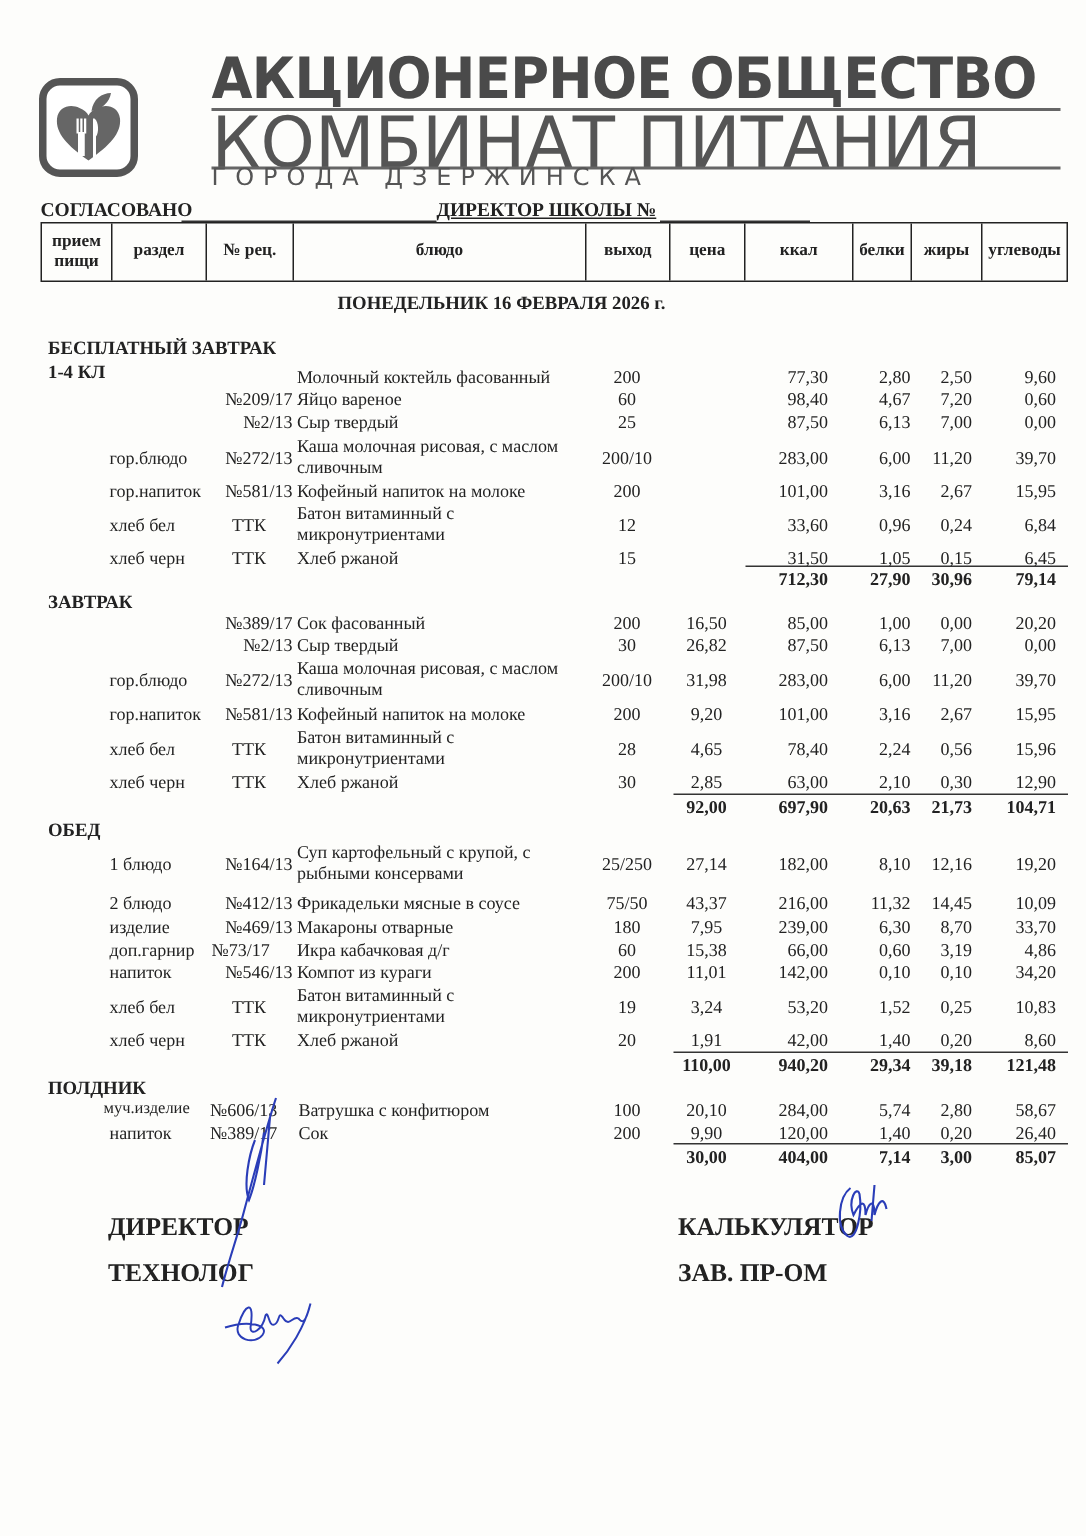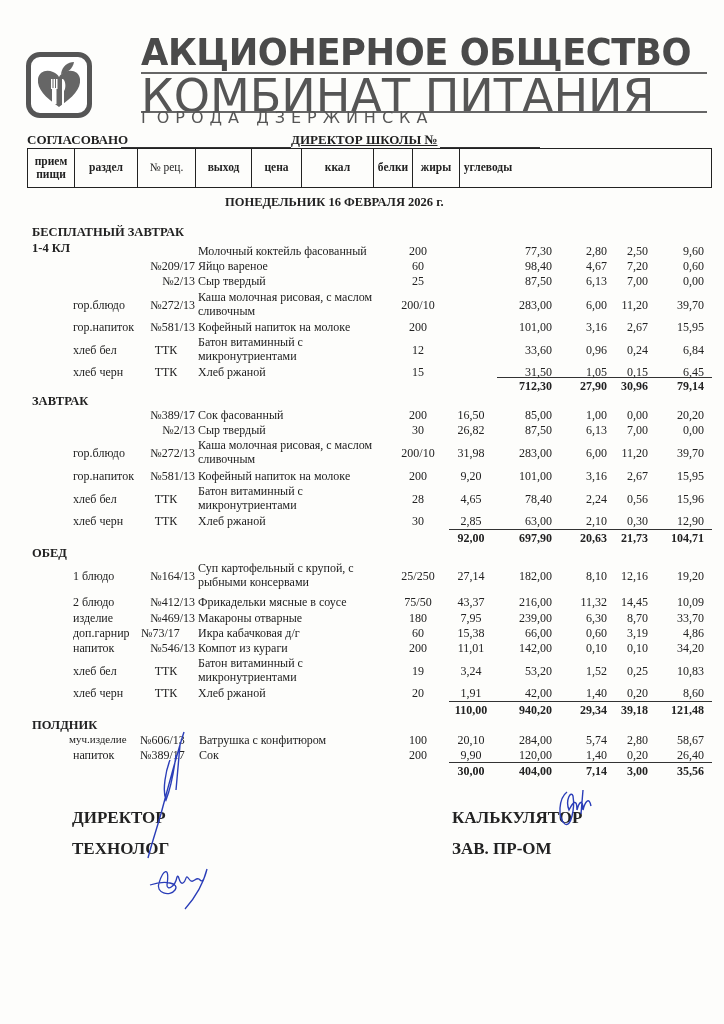--- a/index.html
+++ b/index.html
@@ -74,21 +74,22 @@
 <div class="brand3">ГОРОДА ДЗЕРЖИНСКА</div>
 
 <div class="agreed">СОГЛАСОВАНО</div>
 <div class="agreed-line"></div>
 <div class="director-school">ДИРЕКТОР ШКОЛЫ №</div>
 <div class="director-line"></div>
 
 <div class="hdr">
   <div style="width:47px">прием пищи</div>
   <div style="width:63px">раздел</div>
-  <div style="width:58px;font-weight:normal">№ рец.</div>
+  <div style="width:58px;font-weight:bold">№ рец.</div>
+  <div style="width:195px">блюдо</div>
   <div style="width:56px">выход</div>
   <div style="width:50px">цена</div>
   <div style="width:72px">ккал</div>
   <div style="width:39px">белки</div>
   <div style="width:47px">жиры</div>
   <div style="width:56px">углеводы</div>
 </div>
 
 <div class="day-title">ПОНЕДЕЛЬНИК 16 ФЕВРАЛЯ 2026 г.</div>
 
@@ -352,21 +353,21 @@
   <span class="cell c-prot">1,40</span>
   <span class="cell c-fat">0,20</span>
   <span class="cell c-carb">26,40</span>
 </div>
 <div class="underline-bar" style="left:449px;top:762px;width:263px"></div>
 <div class="row total" style="top:764px">
   <span class="cell c-price">30,00</span>
   <span class="cell c-kcal">404,00</span>
   <span class="cell c-prot">7,14</span>
   <span class="cell c-fat">3,00</span>
-  <span class="cell c-carb">35,56</span>
+  <span class="cell c-carb">85,07</span>
 </div>
 
 <div class="sig-label" style="left:72px;top:808px">ДИРЕКТОР</div>
 <div class="sig-label" style="left:72px;top:839px">ТЕХНОЛОГ</div>
 <div class="sig-label" style="left:452px;top:808px">КАЛЬКУЛЯТОР</div>
 <div class="sig-label" style="left:452px;top:839px">ЗАВ.  ПР-ОМ</div>
 
 <svg class="sig" style="left:140px;top:730px" width="60" height="130" viewBox="0 0 60 130">
   <path d="M44 2 C38 20 30 50 22 80 C18 95 12 112 8 128 M30 30 C26 40 22 60 26 70 C30 60 34 40 36 25 M40 15 L36 60" stroke="#2a3db8" stroke-width="1.4" fill="none"></path>
 </svg>

